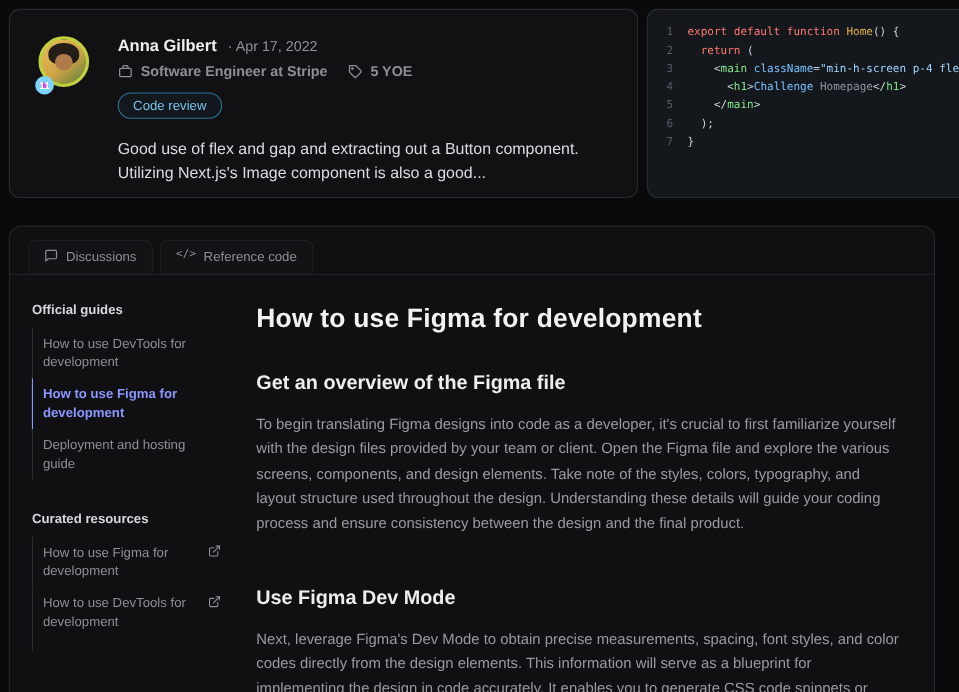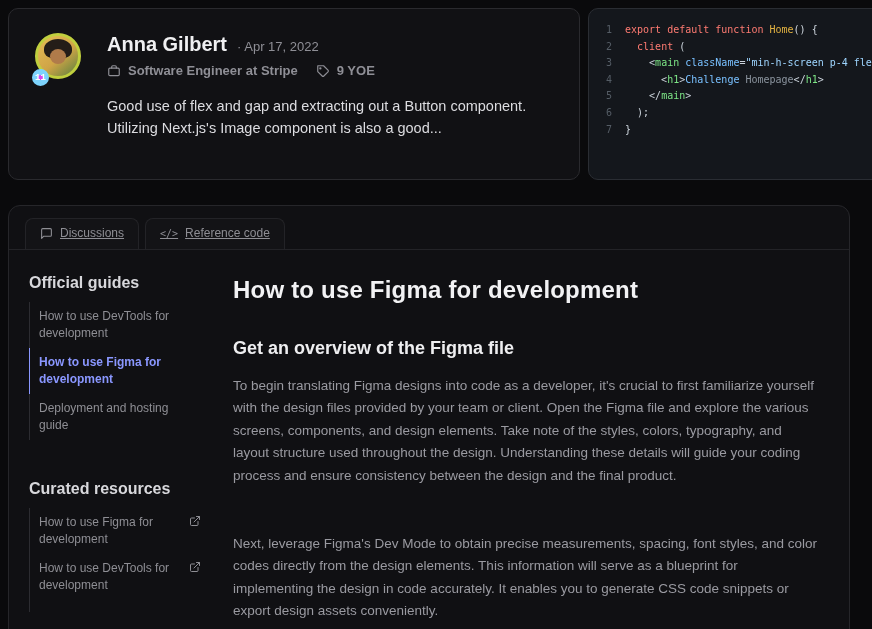--- a/index.html
+++ b/index.html
@@ -25,25 +25,25 @@
     border:3px solid #c0cf3e; overflow:hidden;
     background:linear-gradient(140deg,#e7bd55 0%,#cfa447 55%,#58803d 100%);
   }
   .avatar::before { content:""; position:absolute; top:3px; left:50%; transform:translateX(-50%);
     width:28px; height:20px; border-radius:50% 50% 42% 42%; background:#241d18; }
   .avatar::after { content:""; position:absolute; top:13px; left:50%; transform:translateX(-50%);
     width:16px; height:15px; border-radius:50%; background:#b07b4a; }
   .avatar-badge {
     position:absolute; left:-3px; bottom:-1px; width:17px; height:17px; border-radius:50%;
     background:#d946ef; border:6px solid #7dd3fc; color:#fff;
-    font-size:9px; font-weight:700; display:flex; align-items:center; justify-content:center;font-family:Liberation Mono, monospace;
+    font-size:9px; font-weight:700; display:flex; align-items:center; justify-content:center;
   }
   .review-main { flex:1; min-width:0; }
   .name-row { display:flex; align-items:baseline; gap:10px; }
-  .author { font-size:20px; font-weight:700; color:#f0f0f2; }
+  .author { font-size:15px; font-weight:700; color:#f0f0f2; }
   .date { font-size:13px; color:#8f8f96; }
   .meta-row { display:flex; align-items:center; gap:18px; margin-top:7px; color:#8f8f96; font-size:13px; }
   .meta-item { display:flex; align-items:center; gap:7px;font-weight:bold; }
   .meta-item svg { flex-shrink:0; }
   .tag-pill {
     display:inline-flex; margin-top:12px; padding:4px 13px;
     border:1px solid #2d7396; border-radius:999px;
     color:#7cc3e8; font-size:12px; background:rgba(45,130,170,0.07);
   }
   .comment { margin-top:18px; font-size:14.5px; color:#dcdce0; line-height:1.5; max-width:445px; }
@@ -60,33 +60,33 @@
   .tok-t { color:#7ee787; } .tok-a { color:#79c0ff; } .tok-s { color:#9ed5ff; }
   .tok-d { color:#8b949e; }
 
   
   .panel {
     margin:25px 22px 0 8px; height:620px;
     background:#101013; border:1px solid #26262a; border-radius:12px;
   }
   .tabbar { display:flex; gap:6px; padding:12px 16px 0; border-bottom:1px solid #232327; }
   .tab {
-    position:relative; display:flex; align-items:center; gap:7px;
+    position:relative; display:flex; align-items:flex-start; gap:7px;
     padding:7px 14px 9px; font-size:12px; color:#8e8e94;
     background:#131316; border:1px solid #232327; border-bottom:none;
-    border-radius:8px 8px 0 0; cursor:pointer;text-decoration:underline;
+    border-radius:8px 8px 0 0; cursor:pointer;
   }
   .tab.active { color:#8a97ff; background:#17171c; }
   .tab.active::after { content:""; position:absolute; left:0; right:0; bottom:-1px; height:2px; background:#5d6cf0; }
   .code-glyph { font-family:"DejaVu Sans Mono", monospace; font-size:10px; color:#8e8e94; }
 
   .panel-body { display:flex; }
   .sidebar { width:206px; flex-shrink:0; padding:24px 10px 20px 20px; }
-  .side-title { font-size:16px; font-weight:700; color:#d8d8dc; margin:0 0 10px; }
-  .side-title.curated { margin-top:40px; }
+  .side-title { font-size:12px; font-weight:700; color:#d8d8dc; margin:0 0 10px; }
+  .side-title.curated { margin-top:28px; }
   .side-list { display:flex; flex-direction:column; }
   .side-item {
     border-left:1px solid #2c2c31; padding:6px 4px 6px 9px;
     font-size:12px; line-height:1.42; color:#8e8e94; cursor:pointer;
   }
   .side-item.active { color:#8a97ff; font-weight:700; border-left-color:#8a97ff; }
   .side-link { display:flex; justify-content:space-between; align-items:flex-start; gap:8px; }
   .side-link svg { flex-shrink:0; margin-top:1px; color:#8e8e94; }
 
   .main { flex:1; min-width:0; padding:26px 30px 30px 18px; }
@@ -115,30 +115,31 @@
               <rect x="3" y="7" width="18" height="13" rx="2"></rect>
               <path d="M8 7V5a2 2 0 0 1 2-2h4a2 2 0 0 1 2 2v2"></path>
             </svg>
           <span>Software Engineer at Stripe</span>
         </span>
         <span class="meta-item">
           <svg width="14" height="14" viewBox="0 0 24 24" fill="none" stroke="#8f8f96" stroke-width="2" stroke-linecap="round" stroke-linejoin="round">
               <path d="M20.6 13.4 13.4 20.6a2 2 0 0 1-2.8 0L3 13V3h10l7.6 7.6a2 2 0 0 1 0 2.8z"></path>
               <circle cx="7.5" cy="7.5" r="1"></circle>
             </svg>
-          <span>9 YOE</span>
+          <span>5 YOE</span>
         </span>
       </div>
+      <span class="tag-pill">Code review</span>
       <div class="comment">Good use of flex and gap and extracting out a Button component. Utilizing Next.js's Image component is also a good...</div>
     </div>
   </div>
 
   <div class="code-card">
     <div class="code-line"><span class="ln">1</span><span class="lc"><span class="tok-k">export default function </span><span class="tok-f">Home</span><span class="tok-p">() {</span></span></div>
-    <div class="code-line"><span class="ln">2</span><span class="lc"><span class="tok-p">  </span><span class="tok-k">client</span><span class="tok-p"> (</span></span></div>
+    <div class="code-line"><span class="ln">2</span><span class="lc"><span class="tok-p">  </span><span class="tok-k">return</span><span class="tok-p"> (</span></span></div>
     <div class="code-line"><span class="ln">3</span><span class="lc"><span class="tok-p">    &lt;</span><span class="tok-t">main</span><span class="tok-p"> </span><span class="tok-a">className</span><span class="tok-p">=</span><span class="tok-s">"min-h-screen p-4 flex"</span></span></div>
     <div class="code-line"><span class="ln">4</span><span class="lc"><span class="tok-p">      &lt;</span><span class="tok-t">h1</span><span class="tok-p">&gt;</span><span class="tok-a">Challenge</span><span class="tok-d"> Homepage</span><span class="tok-p">&lt;/</span><span class="tok-t">h1</span><span class="tok-p">&gt;</span></span></div>
     <div class="code-line"><span class="ln">5</span><span class="lc"><span class="tok-p">    &lt;/</span><span class="tok-t">main</span><span class="tok-p">&gt;</span></span></div>
     <div class="code-line"><span class="ln">6</span><span class="lc"><span class="tok-p">  );</span></span></div>
     <div class="code-line"><span class="ln">7</span><span class="lc"><span class="tok-p">}</span></span></div>
   </div>
 </div>
 
 <div class="panel">
   <div class="tabbar">
@@ -189,17 +190,18 @@
       </div>
     </div>
 
     <div class="main">
       <h1 class="article-title">How to use Figma for development</h1>
       <section>
         <h2 class="section-heading">Get an overview of the Figma file</h2>
         <p class="section-body">To begin translating Figma designs into code as a developer, it's crucial to first familiarize yourself with the design files provided by your team or client. Open the Figma file and explore the various screens, components, and design elements. Take note of the styles, colors, typography, and layout structure used throughout the design. Understanding these details will guide your coding process and ensure consistency between the design and the final product.</p>
       </section>
       <section>
+        <h2 class="section-heading">Use Figma Dev Mode</h2>
         <p class="section-body">Next, leverage Figma's Dev Mode to obtain precise measurements, spacing, font styles, and color codes directly from the design elements. This information will serve as a blueprint for implementing the design in code accurately. It enables you to generate CSS code snippets or export design assets conveniently.</p>
       </section>
     </div>
   </div>
 </div>
 
 </body></html>

